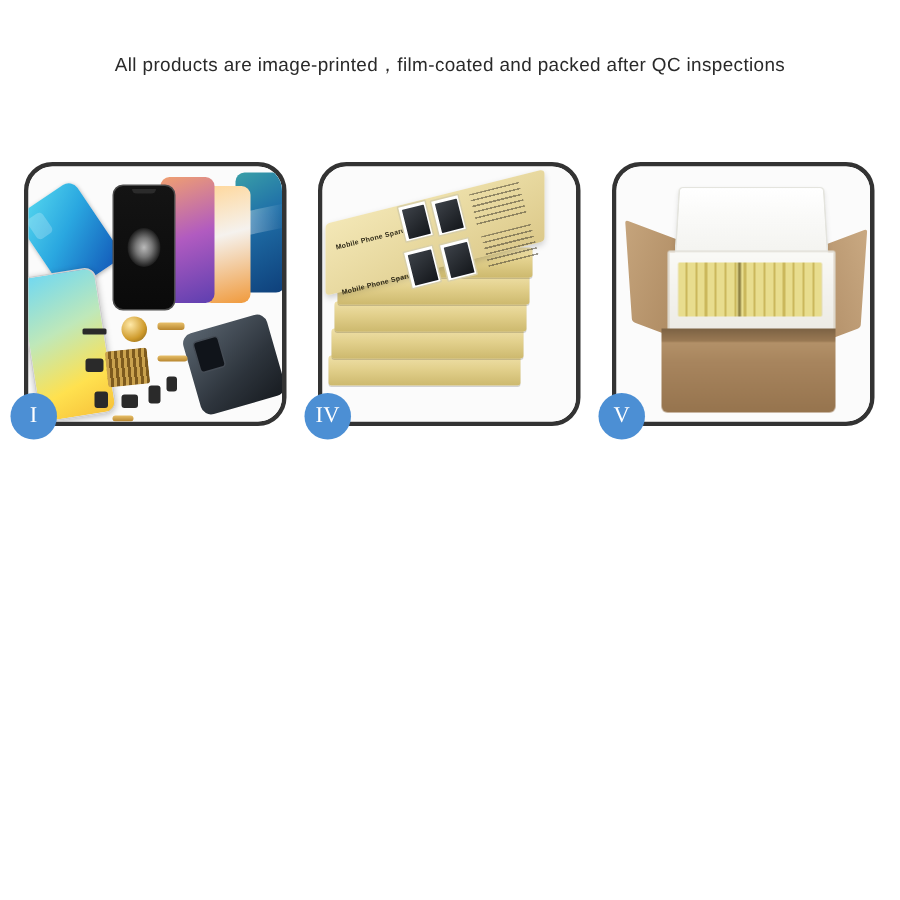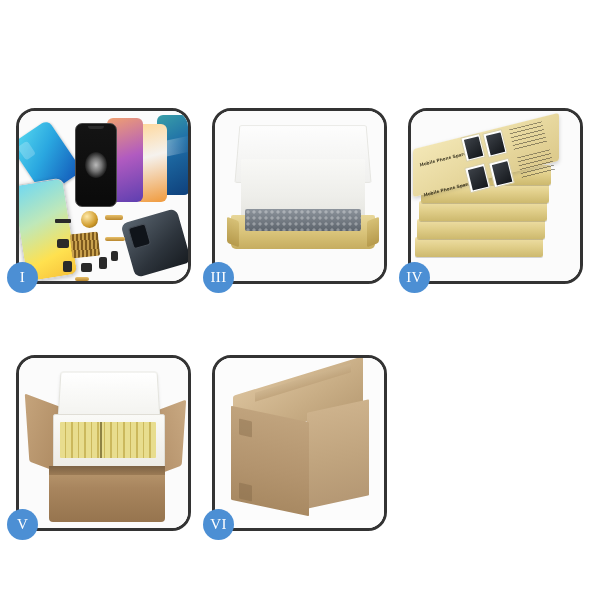--- a/index.html
+++ b/index.html
@@ -272,20 +272,21 @@
     transform:skewY(-17deg) rotate(0deg);opacity:.85;
   }
   .tab{position:absolute;background:rgba(120,95,62,.35);border-radius:1px;}
 </style>
 </head>
 <body>
 
 <div class="page">
 
   <div class="header">
+    <div class="subtitle">All products are image-printed，film-coated and packed after QC inspections</div>
   </div>
 
   <div class="grid">
 
     <div class="panel">
       <div class="panel-inner p1">
         <div class="ph ph-a"></div>
         <div class="ph ph-e"></div>
         <div class="ph ph-d"></div>
         <div class="ph ph-c"></div>
@@ -301,29 +302,20 @@
         <div class="chip" style="left:80px;top:146px;width:8px;height:12px;border-radius:2px;"></div>
         <div class="gold" style="left:86px;top:104px;width:18px;height:5px;"></div>
         <div class="gold" style="left:86px;top:126px;width:20px;height:4px;"></div>
         <div class="gold" style="left:56px;top:166px;width:14px;height:4px;"></div>
         <div class="chip" style="left:92px;top:140px;width:7px;height:10px;border-radius:2px;"></div>
       </div>
       <div class="badge">I</div>
     </div>
 
 
-    <div class="panel">
-      <div class="panel-inner p3">
-        <div class="lid"></div>
-        <div class="foam"></div>
-        <div class="tray"></div>
-        <div class="grain"></div>
-      </div>
-      <div class="badge">III</div>
-    </div>
 
     <div class="panel">
       <div class="panel-inner p4">
         <div class="stackwrap">
           <div class="sbox" style="left:4px;top:122px;"></div>
           <div class="sbox" style="left:6px;top:104px;"></div>
           <div class="sbox" style="left:8px;top:86px;"></div>
           <div class="sbox" style="left:10px;top:68px;"></div>
           <div class="sbox" style="left:12px;top:50px;"></div>
 
@@ -356,26 +348,15 @@
         <div class="flapL"></div>
         <div class="flapR"></div>
         <div class="foambox"></div>
         <div class="foamrim"></div>
         <div class="ycontent"></div>
         <div class="flapB"></div>
       </div>
       <div class="badge">V</div>
     </div>
 
-    <div class="panel">
-      <div class="panel-inner p6">
-        <div class="ctop"></div>
-        <div class="tape"></div>
-        <div class="cside"></div>
-        <div class="cfront"></div>
-        <div class="tab" style="left:24px;top:62px;width:13px;height:16px;transform:skewY(12deg);"></div>
-        <div class="tab" style="left:24px;top:126px;width:13px;height:16px;transform:skewY(12deg);"></div>
-      </div>
-      <div class="badge">VI</div>
-    </div>
 
   </div>
 </div>
 
 </body></html>

